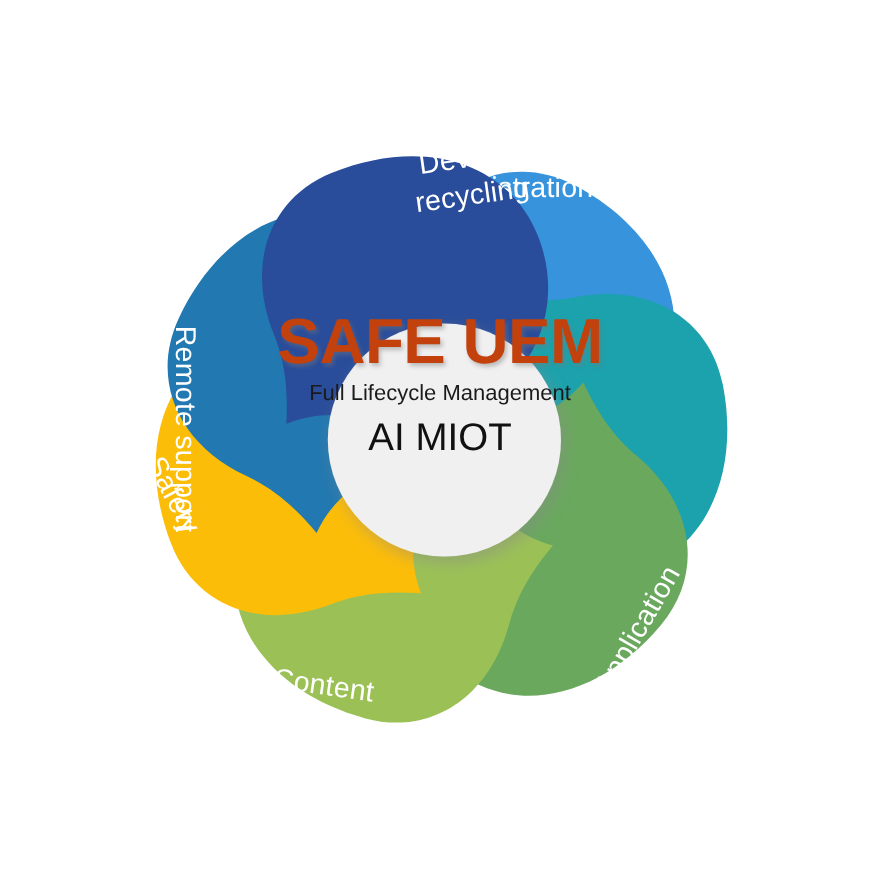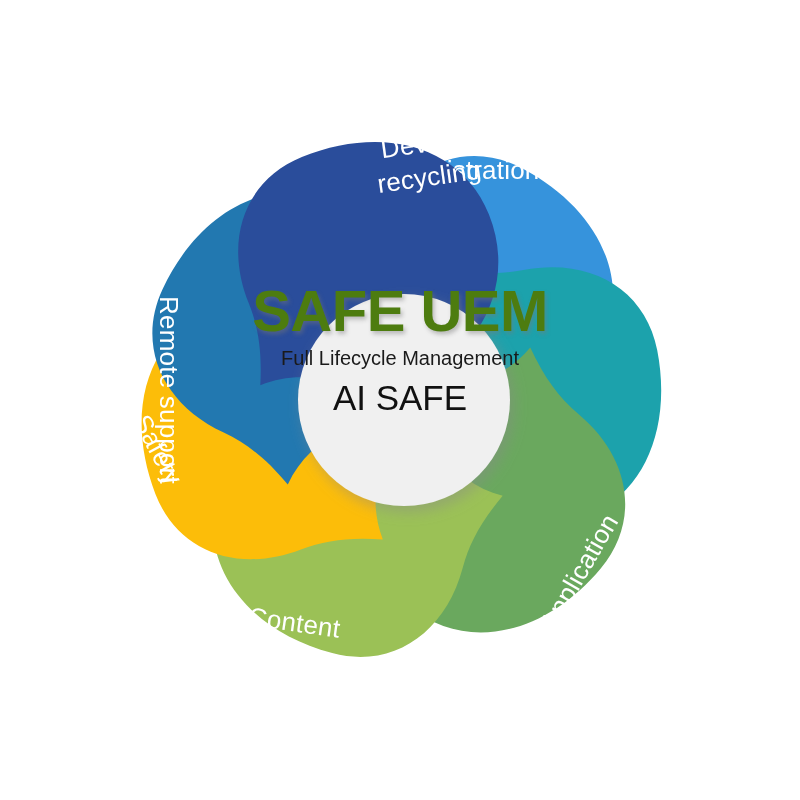--- a/index.html
+++ b/index.html
@@ -50,21 +50,21 @@
     position: absolute;
     left: 50%;
     top: 281px;
     transform: translateX(-50%);
     width: 560px;
     text-align: center;
     font-family: "Liberation Sans", sans-serif;
     font-weight: bold;
     font-size: 58px;
     line-height: 1.05;
-    color: #4d7c0f;
+    color: #c2410c;
     letter-spacing: -0.5px;
     text-shadow: 2px 3px 4px rgba(120,120,120,0.45);
     white-space: nowrap;
   }
   #brand-subtitle {
     position: absolute;
     left: 50%;
     top: 347px;
     transform: translateX(-50%);
     width: 420px;
@@ -181,16 +181,16 @@
       </g>
 
     </g>
 
     <circle class="hub-circle" cx="404" cy="400" r="106" filter="url(#hub-shadow)"></circle>
   </svg>
 
   <div id="center-stack">
     <div id="brand-title">SAFE UEM</div>
     <div id="brand-subtitle">Full Lifecycle Management</div>
-    <div id="brand-tagline">AI SAFE</div>
+    <div id="brand-tagline">AI MIOT</div>
   </div>
 
 </div>
 
 </body></html>

